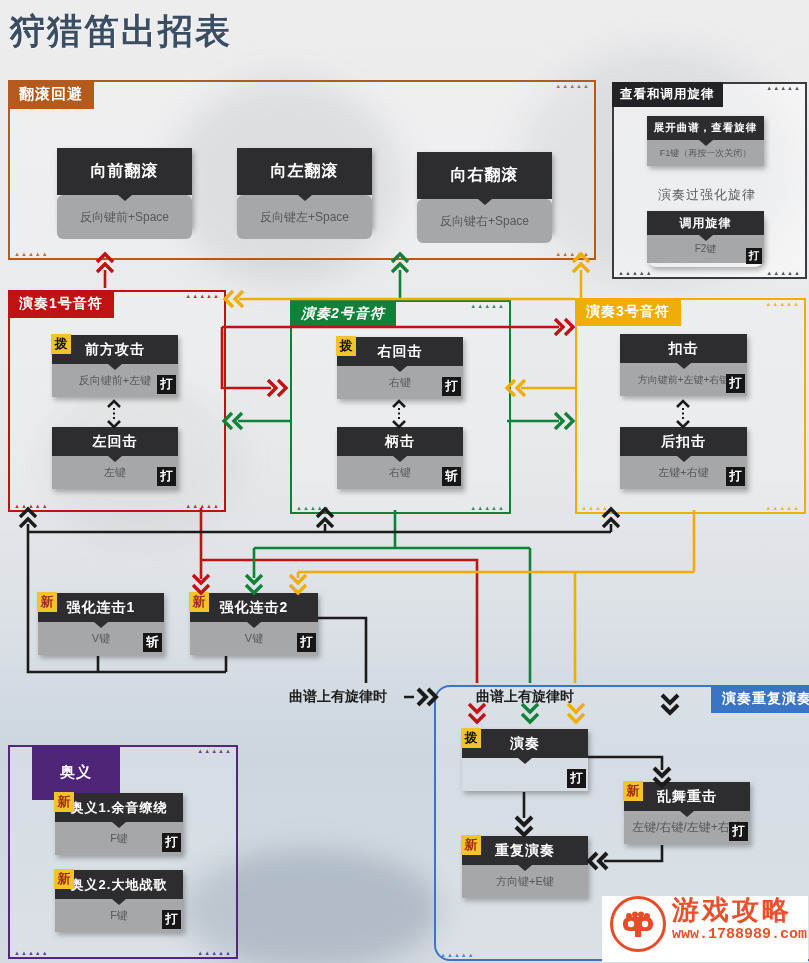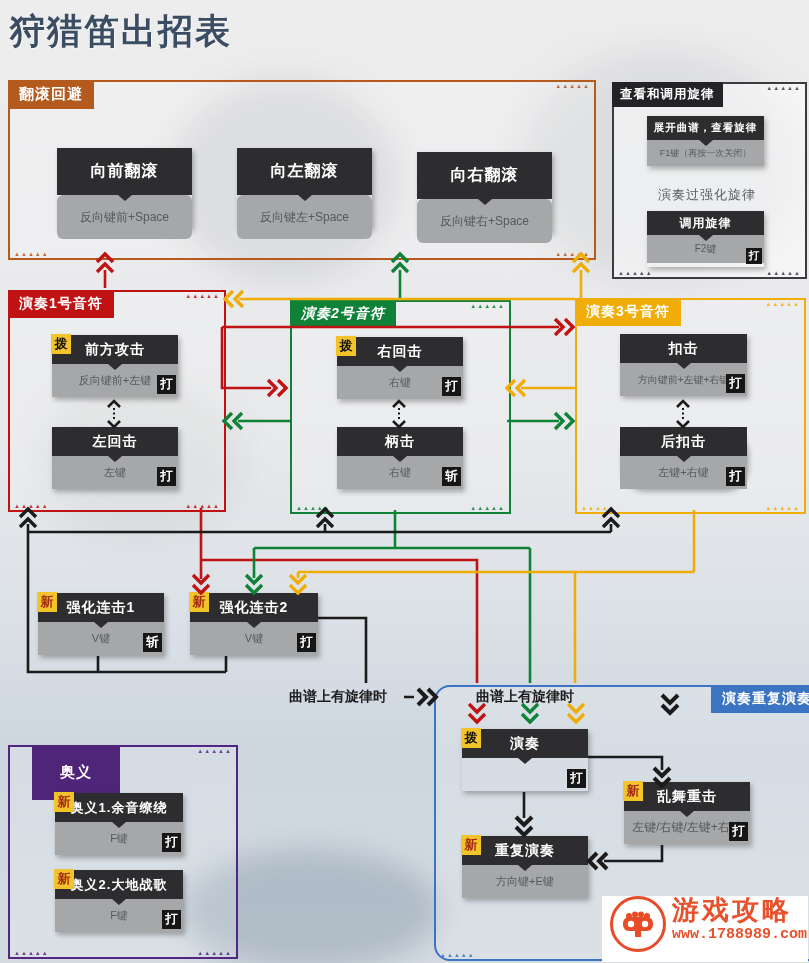--- a/index.html
+++ b/index.html
@@ -86,21 +86,21 @@
     <div class="chip" style="background:#232327;font-size:12.5px;padding:4px 8px;">查看和调用旋律</div>
     <i class="zz tr"></i>
     <i class="zz bl"></i>
     <i class="zz br"></i>
   </div>
   <div class="card sm" style="left:647px;top:116px;">
     <div class="hd">展开曲谱，查看旋律</div>
     <div class="bd">F1键（再按一次关闭）</div>
   </div>
   <div class="mid-txt" style="left:617px;top:186px;width:180px;text-align:center;">演奏过强化旋律</div>
-  <div class="card sm" style="left:647px;top:211px;height:56px;">
+  <div class="card sm" style="left:647px;top:211px;height:56px;border-radius:9px;">
     <div class="hd" style="font-size:12px;">调用旋律</div>
     <div class="bd" style="height:28px;font-size:10px;">F2键</div>
     <span class="b-br" style="width:16px;height:16px;font-size:10.5px;">打</span>
   </div>
 
   <div class="box" style="left:8px;top:290px;width:214px;height:218px;border-color:#c01212;color:#c01212;">
     <div class="chip" style="background:#c01212;font-size:14px;">演奏1号音符</div>
     <i class="zz tr"></i>
     <i class="zz bl"></i>
     <i class="zz br"></i>
@@ -139,21 +139,21 @@
     <div class="chip" style="background:#f0ad07;font-size:14px;">演奏3号音符</div>
     <i class="zz tr"></i>
     <i class="zz bl"></i>
     <i class="zz br"></i>
   </div>
   <div class="card std" style="left:620px;top:334px;width:127px;">
     <div class="hd">扣击</div>
     <div class="bd" style="font-size:10px;">方向键前+左键+右键</div>
     <span class="b-br">打</span>
   </div>
-  <div class="card std" style="left:620px;top:427px;width:127px;border-radius:24px;">
+  <div class="card std" style="left:620px;top:427px;width:127px;">
     <div class="hd">后扣击</div>
     <div class="bd">左键+右键</div>
     <span class="b-br">打</span>
   </div>
 
   <div class="card std" style="left:38px;top:593px;">
     <span class="b-tl new">新</span>
     <div class="hd">强化连击1</div>
     <div class="bd">V键</div>
     <span class="b-br">斩</span>

